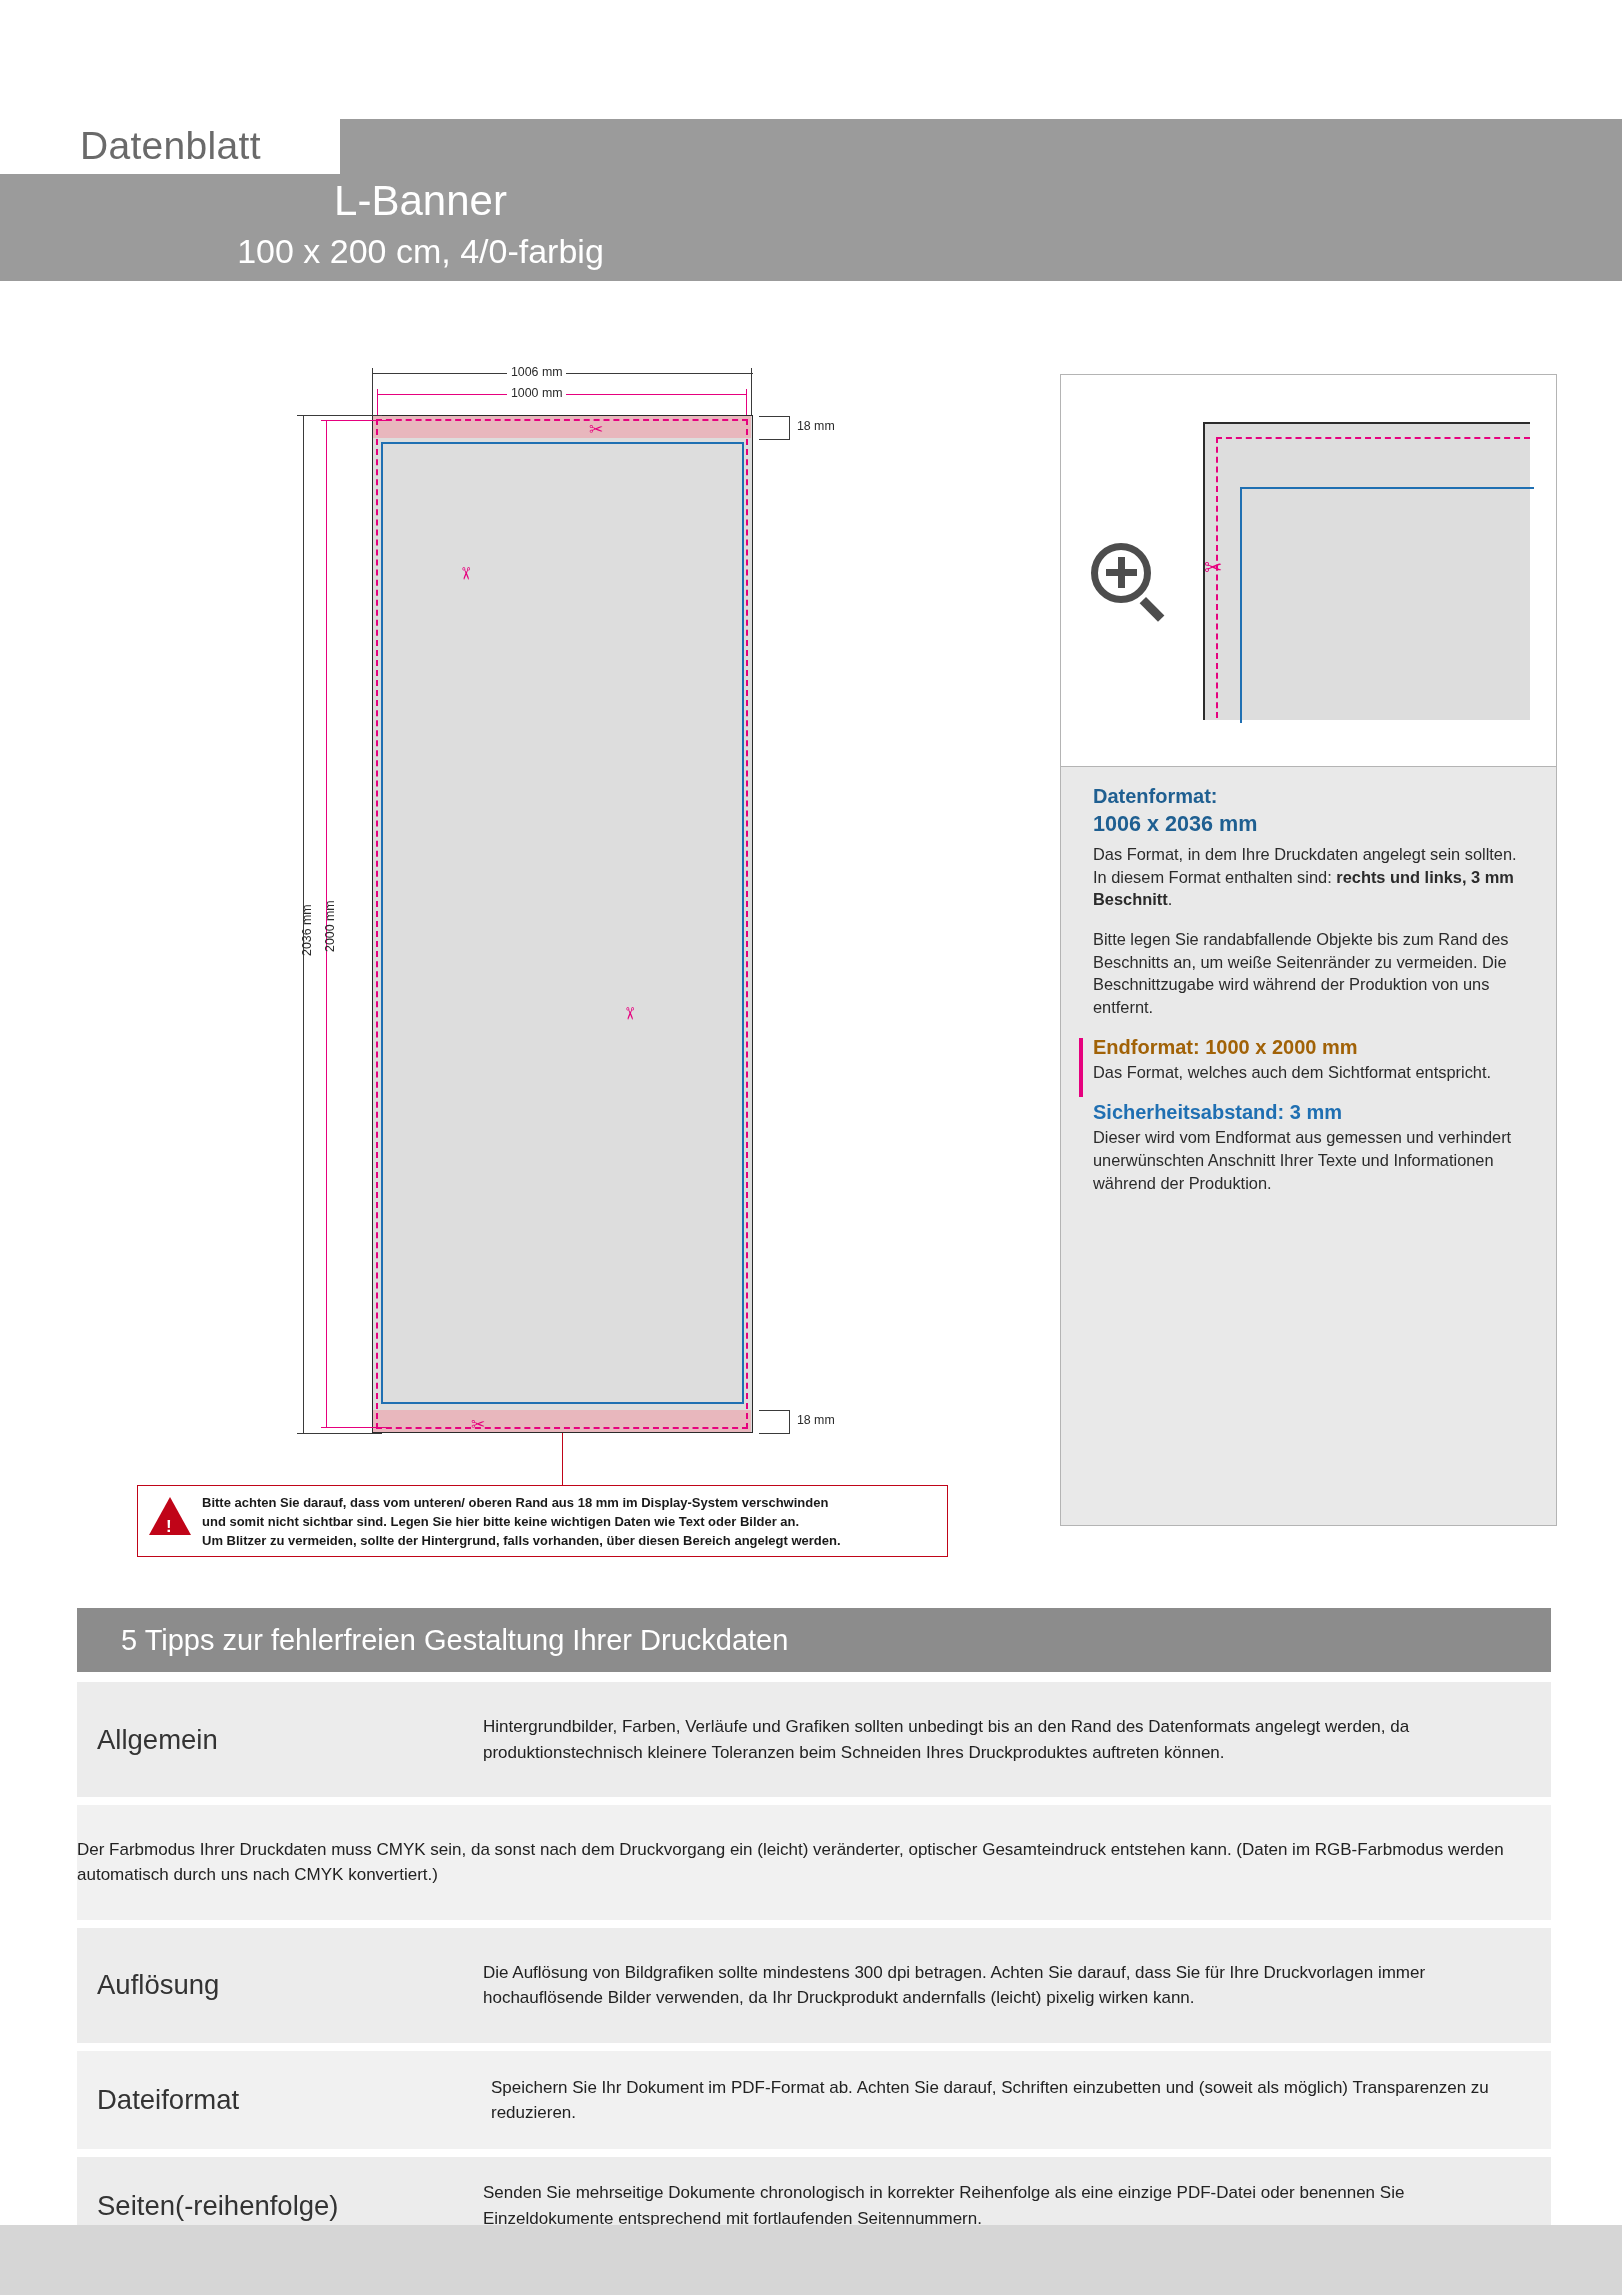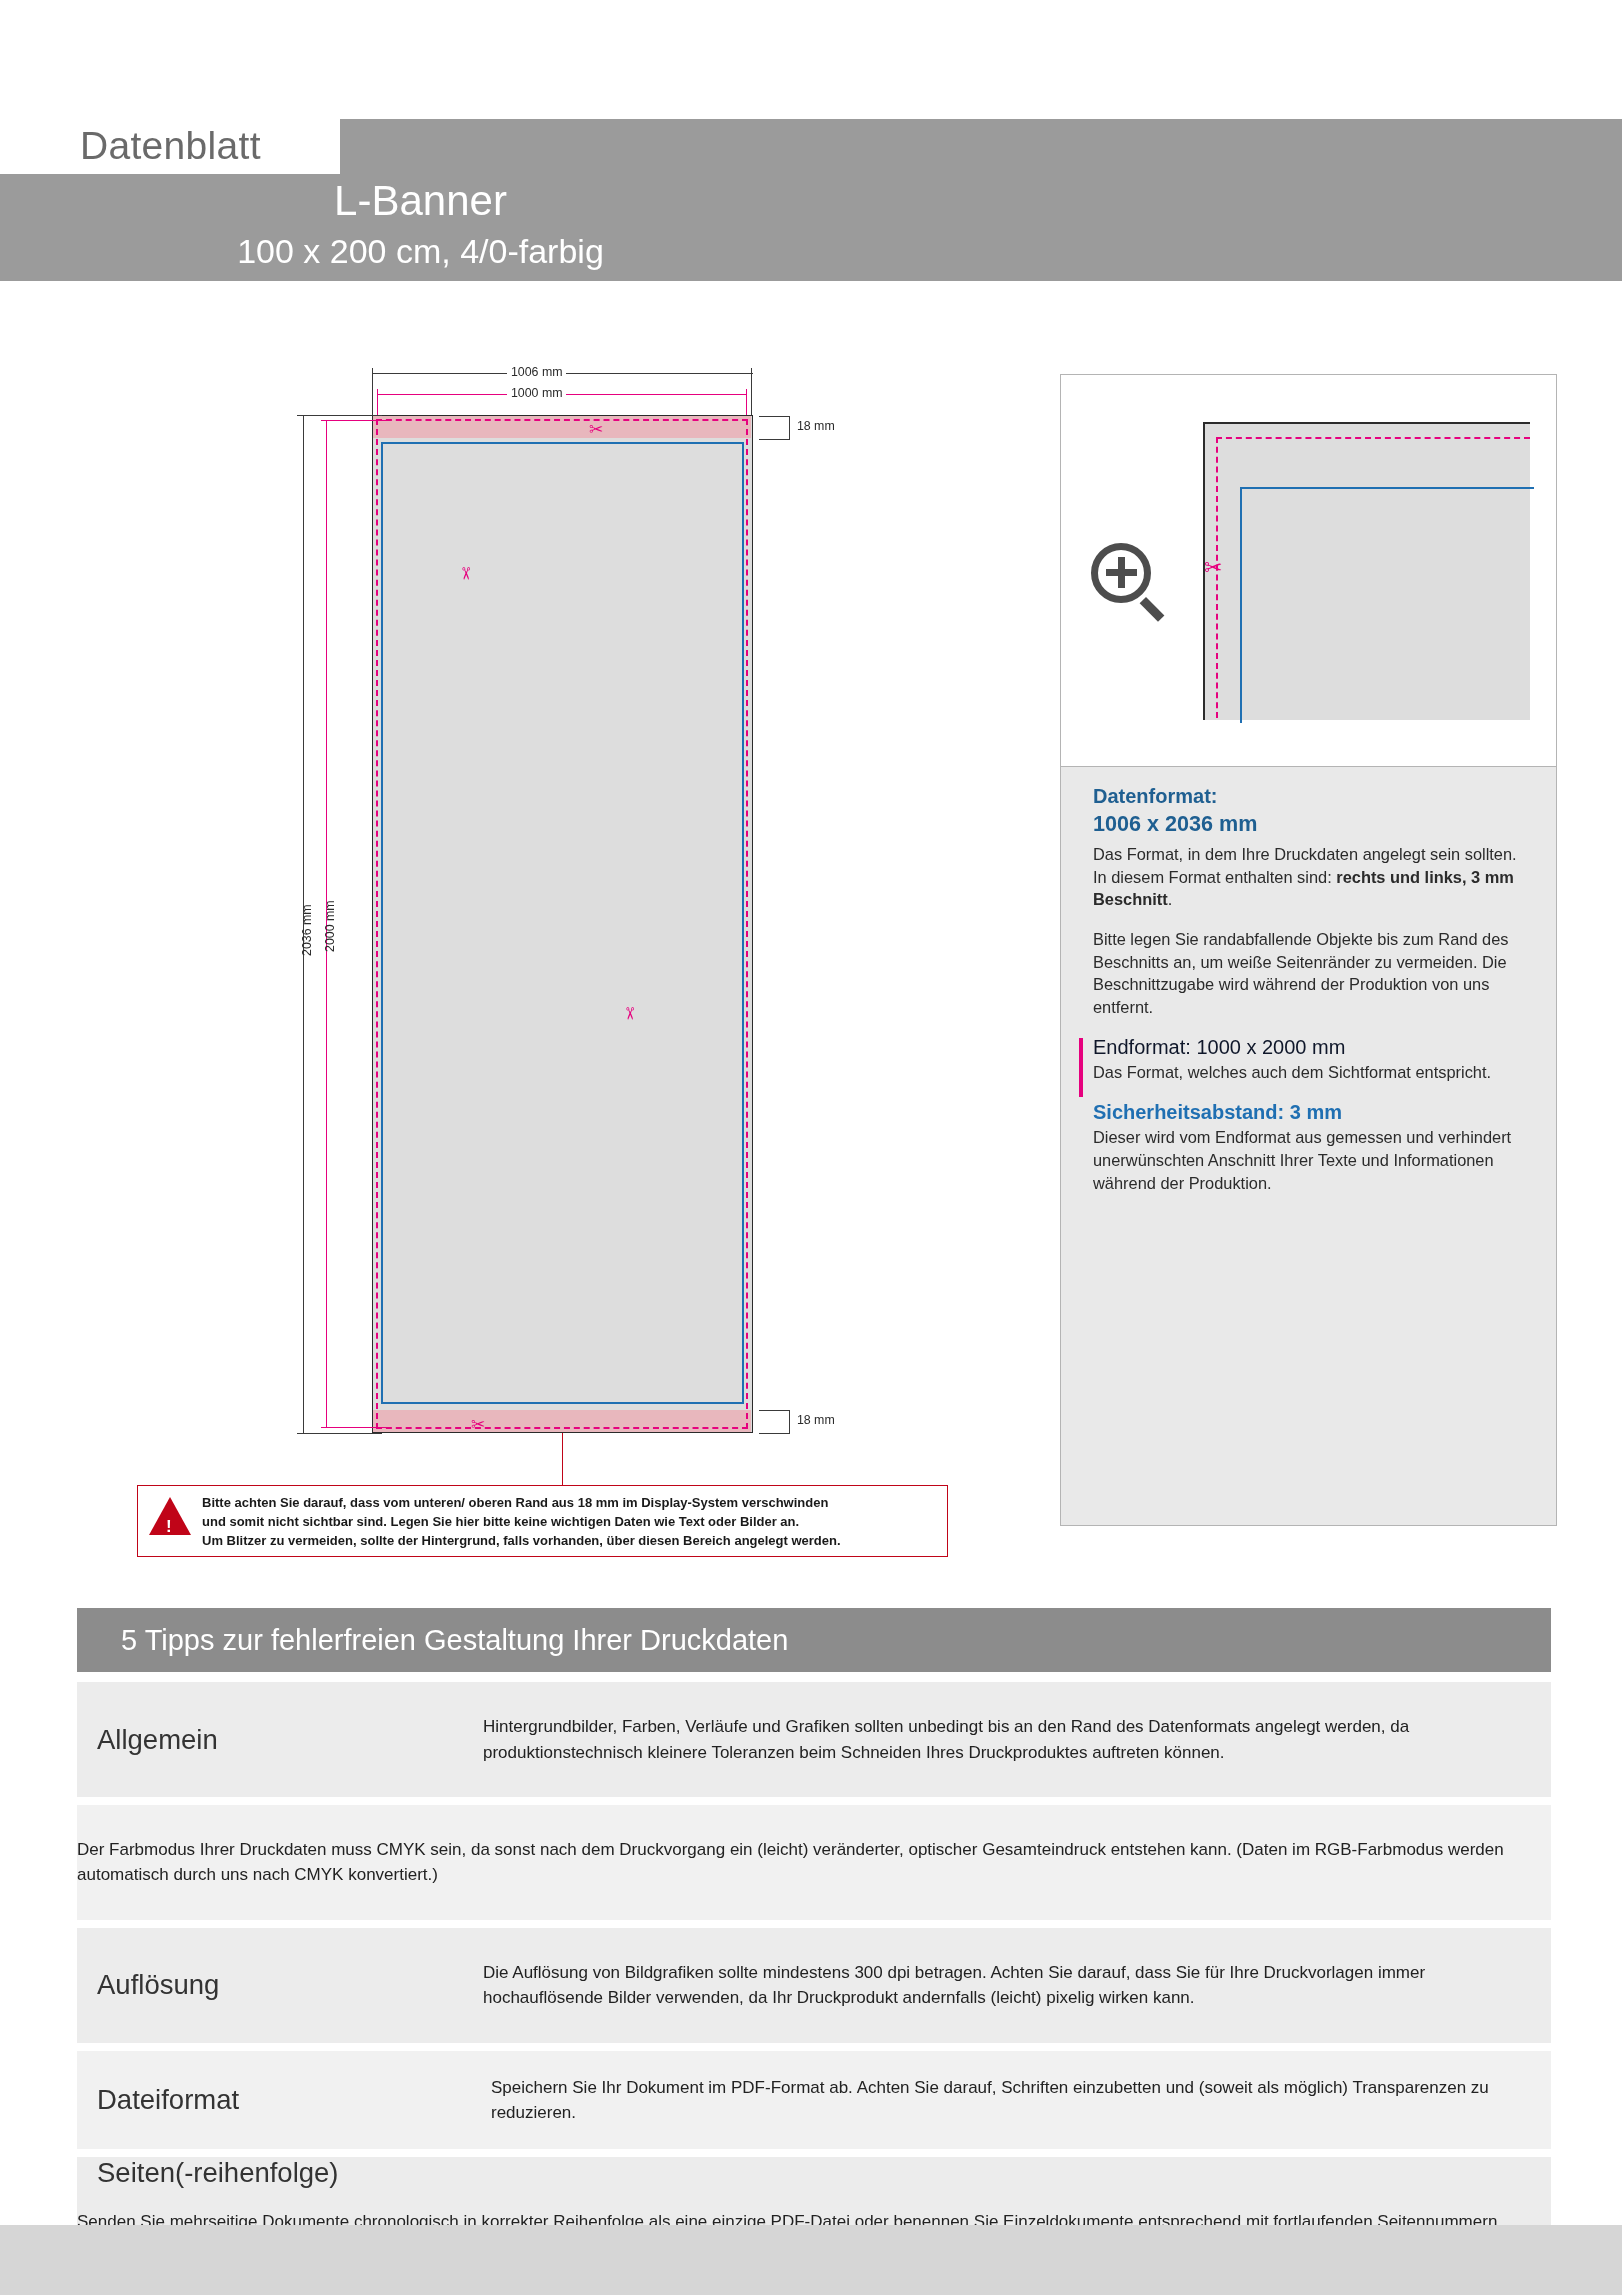--- a/index.html
+++ b/index.html
@@ -138,21 +138,21 @@
   .zoom-scissor {
     position:absolute; left:1204px; top:555px; color:#e6007e; font-size:22px;
   }
 
   .panel-content { position:absolute; left:1093px; top:785px; width:437px; }
   .pc-h1 { font-size:20px; font-weight:bold; color:#1f5f91; margin:0 0 2.6px 0; }
   .pc-h2 { font-size:21.6px; font-weight:bold; color:#1f5f91; margin:0 0 6.5px 0; }
   .pc-p  { font-size:16.4px; line-height:1.38; color:#2b2b2b; margin:0 0 17px 0; }
   .pc-p b { font-weight:bold; }
   .pc-endformat {
-    font-size:20px; font-weight:normal; color:#0f172a; margin:0 0 2.6px 0;
+    font-size:20px; font-weight:bold; color:#a16207; margin:0 0 2.6px 0;
   }
   .pc-sicher {
     font-size:20px; font-weight:bold; color:#1f6fb2; margin:0 0 2.6px 0;
   }
   .marker-magenta {
     position:absolute; left:-14.4px; width:4.6px; background:#e6007e;
   }
 
   
   .tips-head {
@@ -281,20 +281,20 @@
     <div class="tip-text">Der Farbmodus Ihrer Druckdaten muss CMYK sein, da sonst nach dem Druckvorgang ein (leicht) veränderter, optischer Gesamteindruck entstehen kann. (Daten im RGB-Farbmodus werden automatisch durch uns nach CMYK konvertiert.)</div>
   </div>
   <div class="tip-row">
     <div class="tip-name">Auflösung</div>
     <div class="tip-text">Die Auflösung von Bildgrafiken sollte mindestens 300 dpi betragen. Achten Sie darauf, dass Sie für Ihre Druckvorlagen immer hochauflösende Bilder verwenden, da Ihr Druckprodukt andernfalls (leicht) pixelig wirken kann.</div>
   </div>
   <div class="tip-row alt" style="min-height:98px;gap:8px;">
     <div class="tip-name">Dateiformat</div>
     <div class="tip-text">Speichern Sie Ihr Dokument im PDF-Format ab. Achten Sie darauf, Schriften einzubetten und (soweit als möglich) Transparenzen zu reduzieren.</div>
   </div>
-  <div class="tip-row" style="min-height:98px;flex-direction:column;">
+  <div class="tip-row" style="min-height:98px;">
     <div class="tip-name">Seiten(-reihenfolge)</div>
     <div class="tip-text">Senden Sie mehrseitige Dokumente chronologisch in korrekter Reihenfolge als eine einzige PDF-Datei oder benennen Sie Einzeldokumente entsprechend mit fortlaufenden Seitennummern.</div>
   </div>
 </div>
 
 <div class="footer-band"></div>
 
 
 </body></html>

